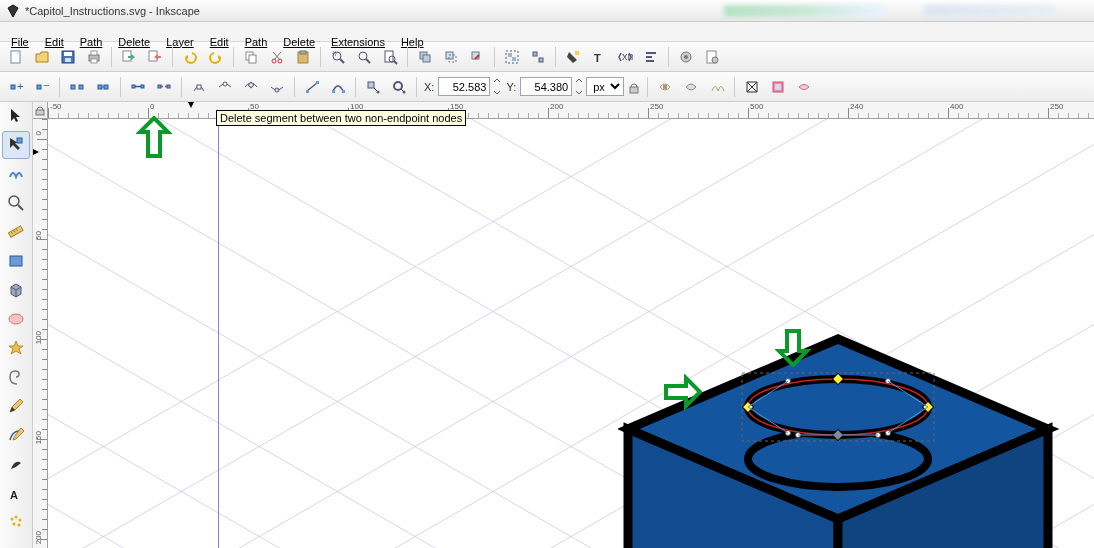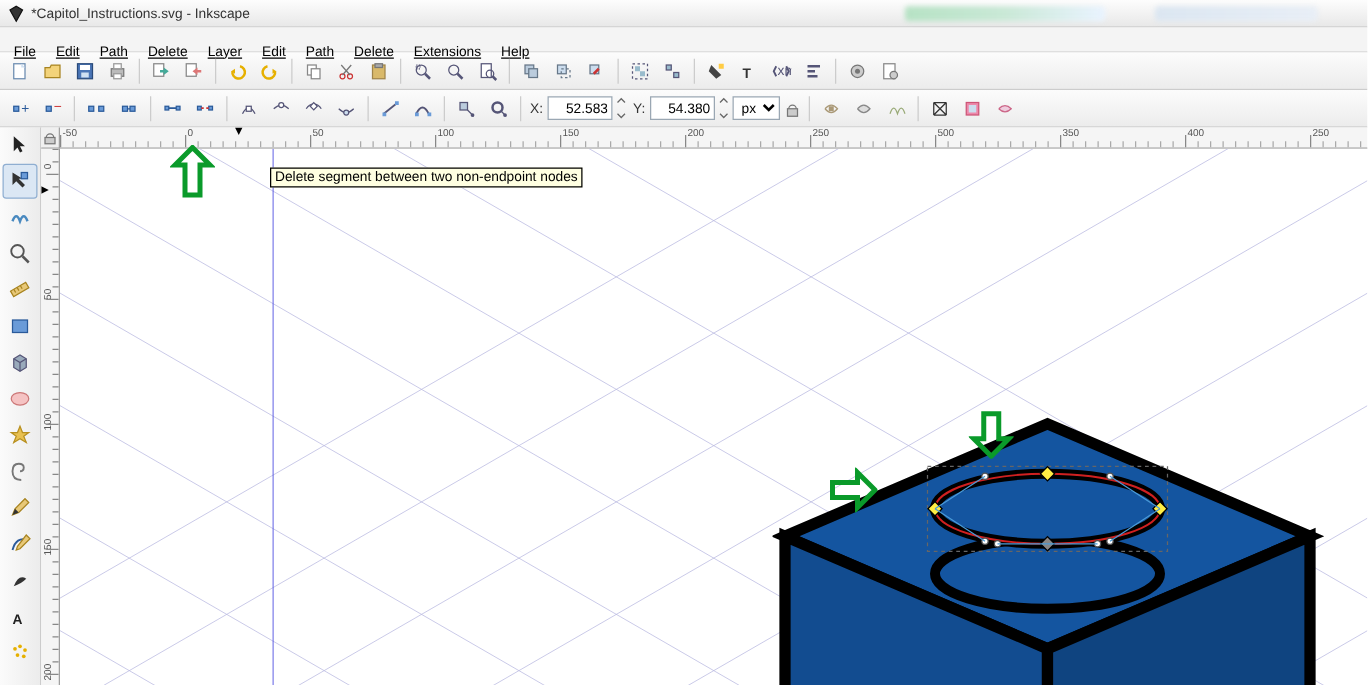--- a/index.html
+++ b/index.html
@@ -592,21 +592,21 @@
       <div class="tick-major" style="left: 700px;"></div>
       <div class="tick-minor" style="left: 710px;"></div>
       <div class="tick-minor" style="left: 720px;"></div>
       <div class="tick-minor" style="left: 730px;"></div>
       <div class="tick-minor" style="left: 740px;"></div>
       <div class="tick-minor" style="left: 750px;"></div>
       <div class="tick-minor" style="left: 760px;"></div>
       <div class="tick-minor" style="left: 770px;"></div>
       <div class="tick-minor" style="left: 780px;"></div>
       <div class="tick-minor" style="left: 790px;"></div>
-      <div class="tick-label" style="left: 802px;">350</div>
+      <div class="tick-label" style="left: 802px;">240</div>
       <div class="tick-major" style="left: 800px;"></div>
       <div class="tick-minor" style="left: 810px;"></div>
       <div class="tick-minor" style="left: 820px;"></div>
       <div class="tick-minor" style="left: 830px;"></div>
       <div class="tick-minor" style="left: 840px;"></div>
       <div class="tick-minor" style="left: 850px;"></div>
       <div class="tick-minor" style="left: 860px;"></div>
       <div class="tick-minor" style="left: 870px;"></div>
       <div class="tick-minor" style="left: 880px;"></div>
       <div class="tick-minor" style="left: 890px;"></div>
@@ -740,21 +740,21 @@
         <circle cx="270" cy="104" r="2.5" fill="#fff" stroke="#555"></circle>
           <line x1="310" y1="78" x2="270" y2="104" stroke="#4a9bd8"></line>
         <circle cx="180" cy="106" r="2.5" fill="#fff" stroke="#555"></circle>
           <line x1="220" y1="106" x2="180" y2="106" stroke="#4a9bd8"></line>
         <circle cx="260" cy="106" r="2.5" fill="#fff" stroke="#555"></circle>
           <line x1="220" y1="106" x2="260" y2="106" stroke="#4a9bd8"></line>
       </g>
     </svg>
   </div>
 
-  <div class="tooltip" style="left:216px; top:32px;">
+  <div class="tooltip" style="left:216px; top:8px;">
     <span>Delete segment between two non-endpoint nodes</span>
   </div>
 
   <svg class="anno-arrow" width="36" height="44" style="left:136px; top:14px;">
     <path d="M18 2 L32 16 L24 16 L24 40 L12 40 L12 16 L4 16 Z" fill="none" stroke="#0a9a2a" stroke-width="4"></path>
   </svg>
   <svg class="anno-arrow" width="36" height="40" style="left:775px; top:225px;">
     <path d="M18 38 L4 24 L12 24 L12 4 L24 4 L24 24 L32 24 Z" fill="none" stroke="#0a9a2a" stroke-width="4"></path>
   </svg>
   <svg class="anno-arrow" width="40" height="36" style="left:662px; top:272px;">

